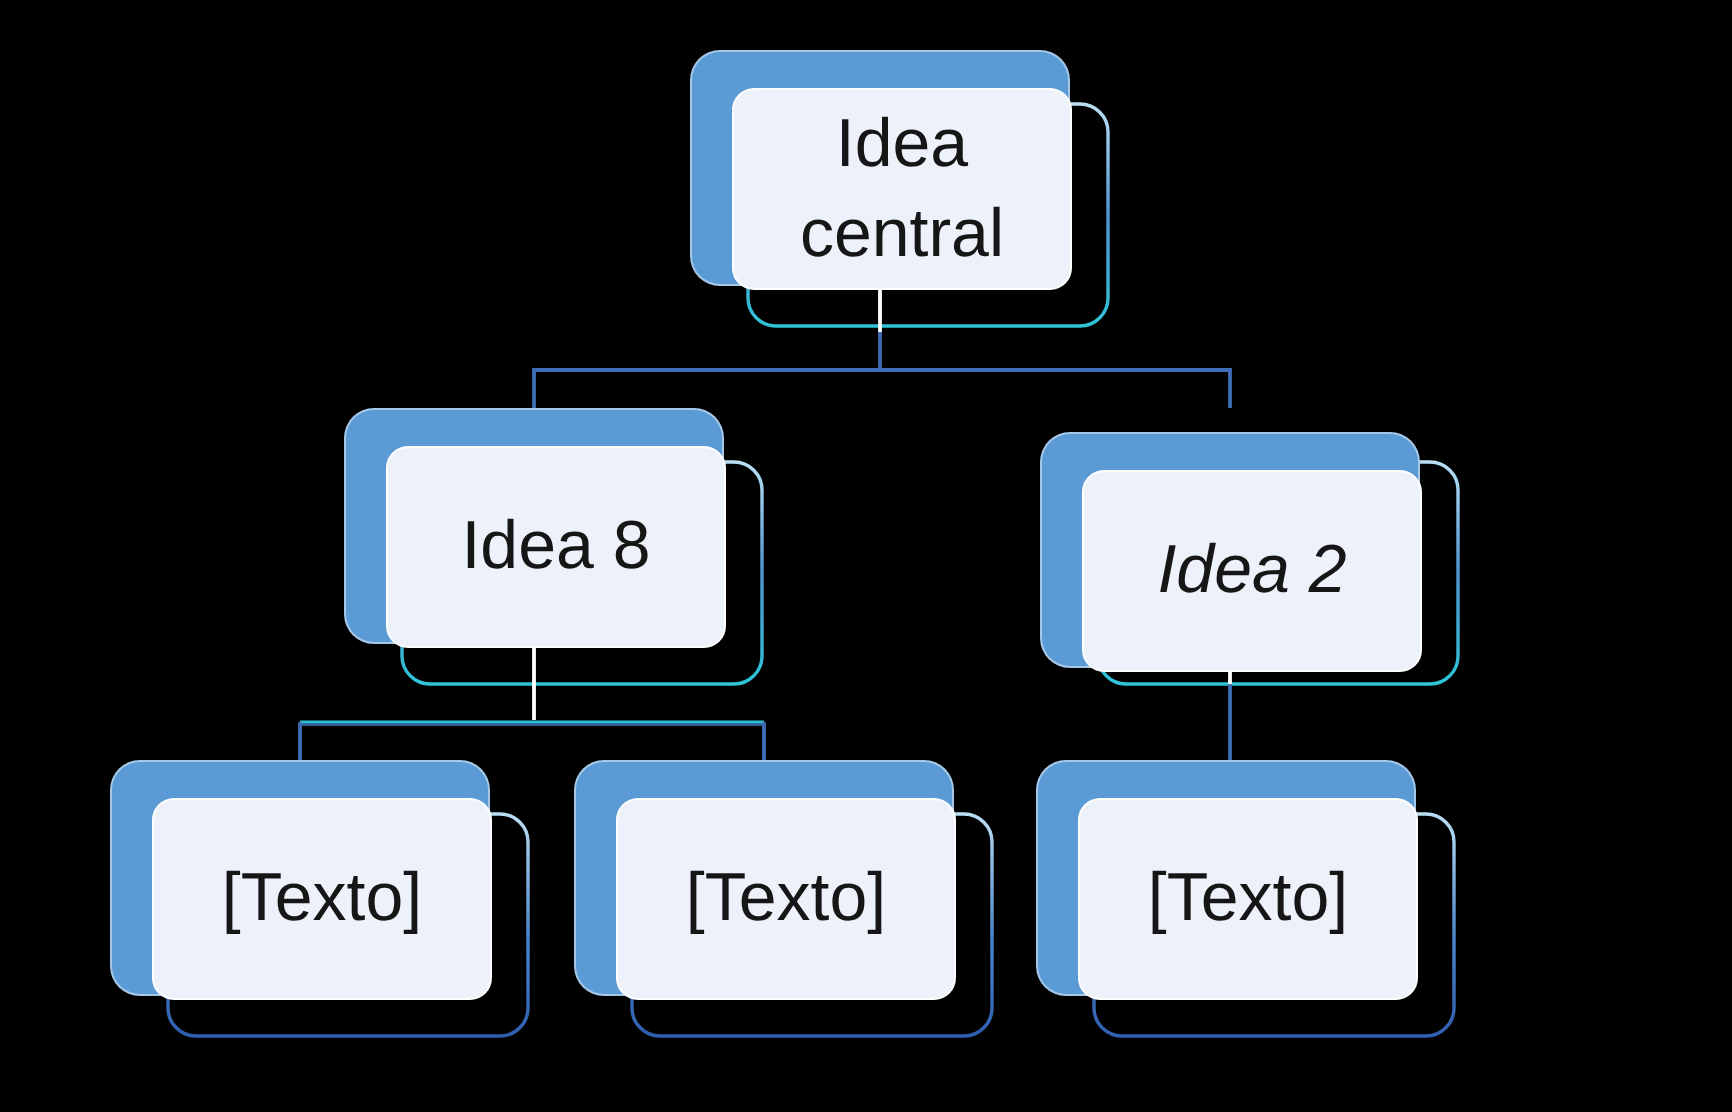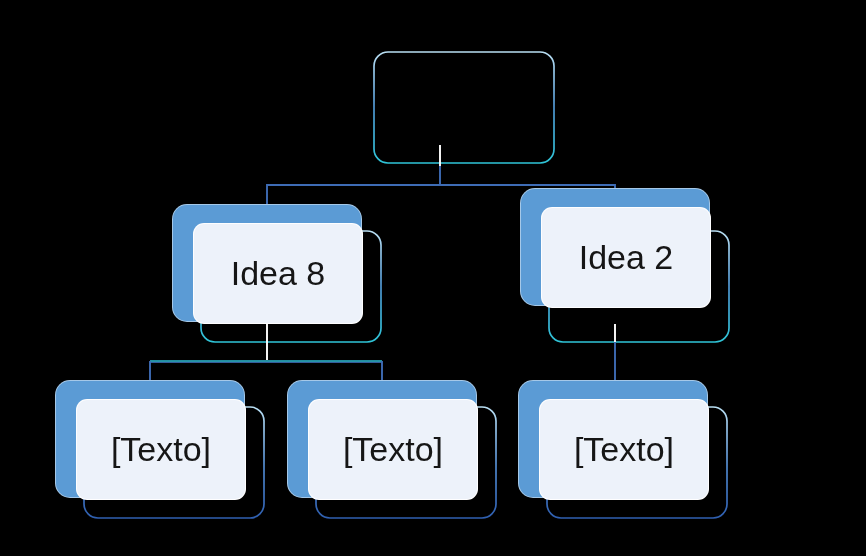--- a/index.html
+++ b/index.html
@@ -64,21 +64,21 @@
   .label{
     text-align:center;
     font-size:34px;
     line-height:1.3;
     color:var(--text);
     white-space:normal;
     padding:0 2px;
   }
   .n-central{left:345px;top:25px;}
   .n-idea1{left:172px;top:204px;}
-  .n-idea2{left:520px;top:188px;}
+  .n-idea2{left:520px;top:216px;font-style:italic;}
   .n-texto1{left:55px;top:380px;}
   .n-texto2{left:287px;top:380px;}
   .n-texto3{left:518px;top:380px;}
 
   .outline{fill:none;stroke-width:1.7;}
   .ln{fill:none;stroke-width:1.9;}
   .ln-blue{stroke:var(--connector-blue);}
   .ln-cyan{stroke:var(--connector-cyan);stroke-width:1.6;}
   .ln-cyan-under{stroke:var(--connector-blue);stroke-width:1.2;opacity:0.85;}
   .ln-white{stroke:var(--connector-white);}
@@ -121,20 +121,26 @@
     <path class="ln ln-cyan-under" d="M150,362.4 L382,362.4"></path>
     <path class="ln ln-cyan" d="M150,361 L382,361"></path>
     <path class="ln ln-blue" d="M150,361 L150,381"></path>
     <path class="ln ln-blue" d="M382,361 L382,381"></path>
     <path class="ln ln-white" d="M267,324 L267,360"></path>
 
     <path class="ln ln-blue" d="M615,342 L615,381"></path>
     <path class="ln ln-white" d="M615,324 L615,342"></path>
   </svg>
 
+  <div class="node n-central">
+    <div class="back"></div>
+    <div class="front">
+      <div class="label">Idea central</div>
+    </div>
+  </div>
 
   <div class="node n-idea1">
     <div class="back"></div>
     <div class="front">
       <div class="label">Idea 8</div>
     </div>
   </div>
 
   <div class="node n-idea2">
     <div class="back"></div>

